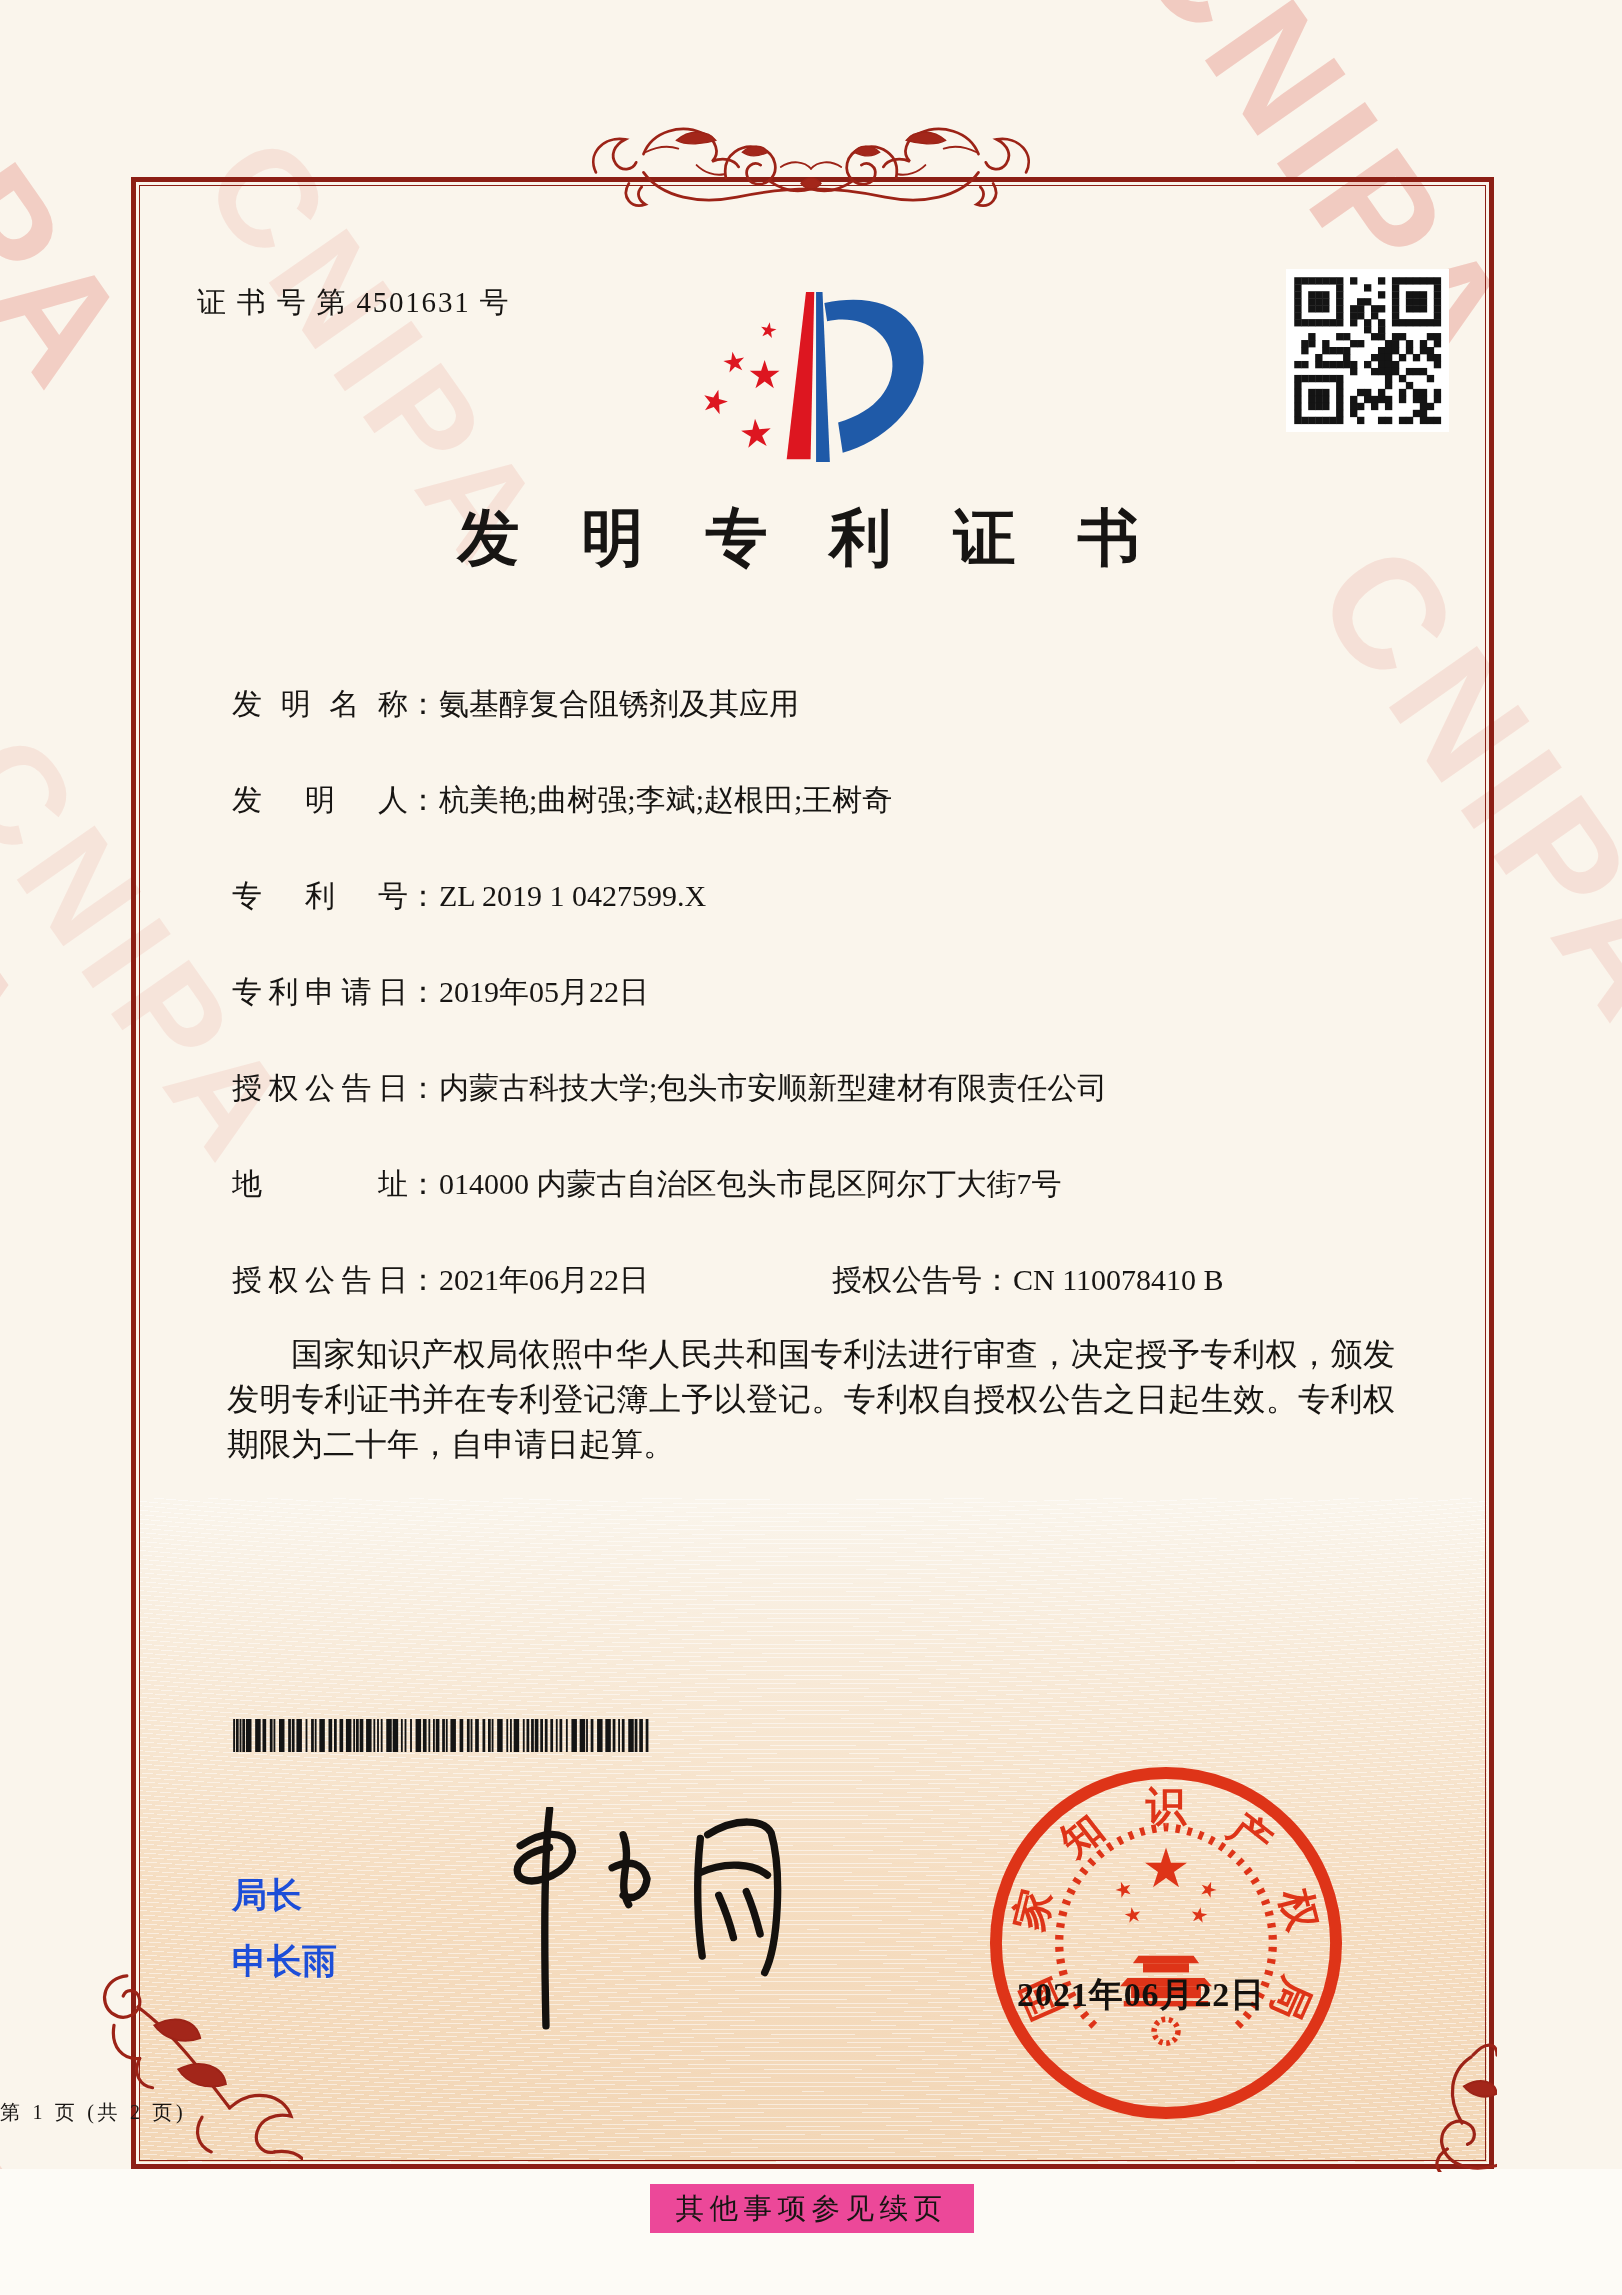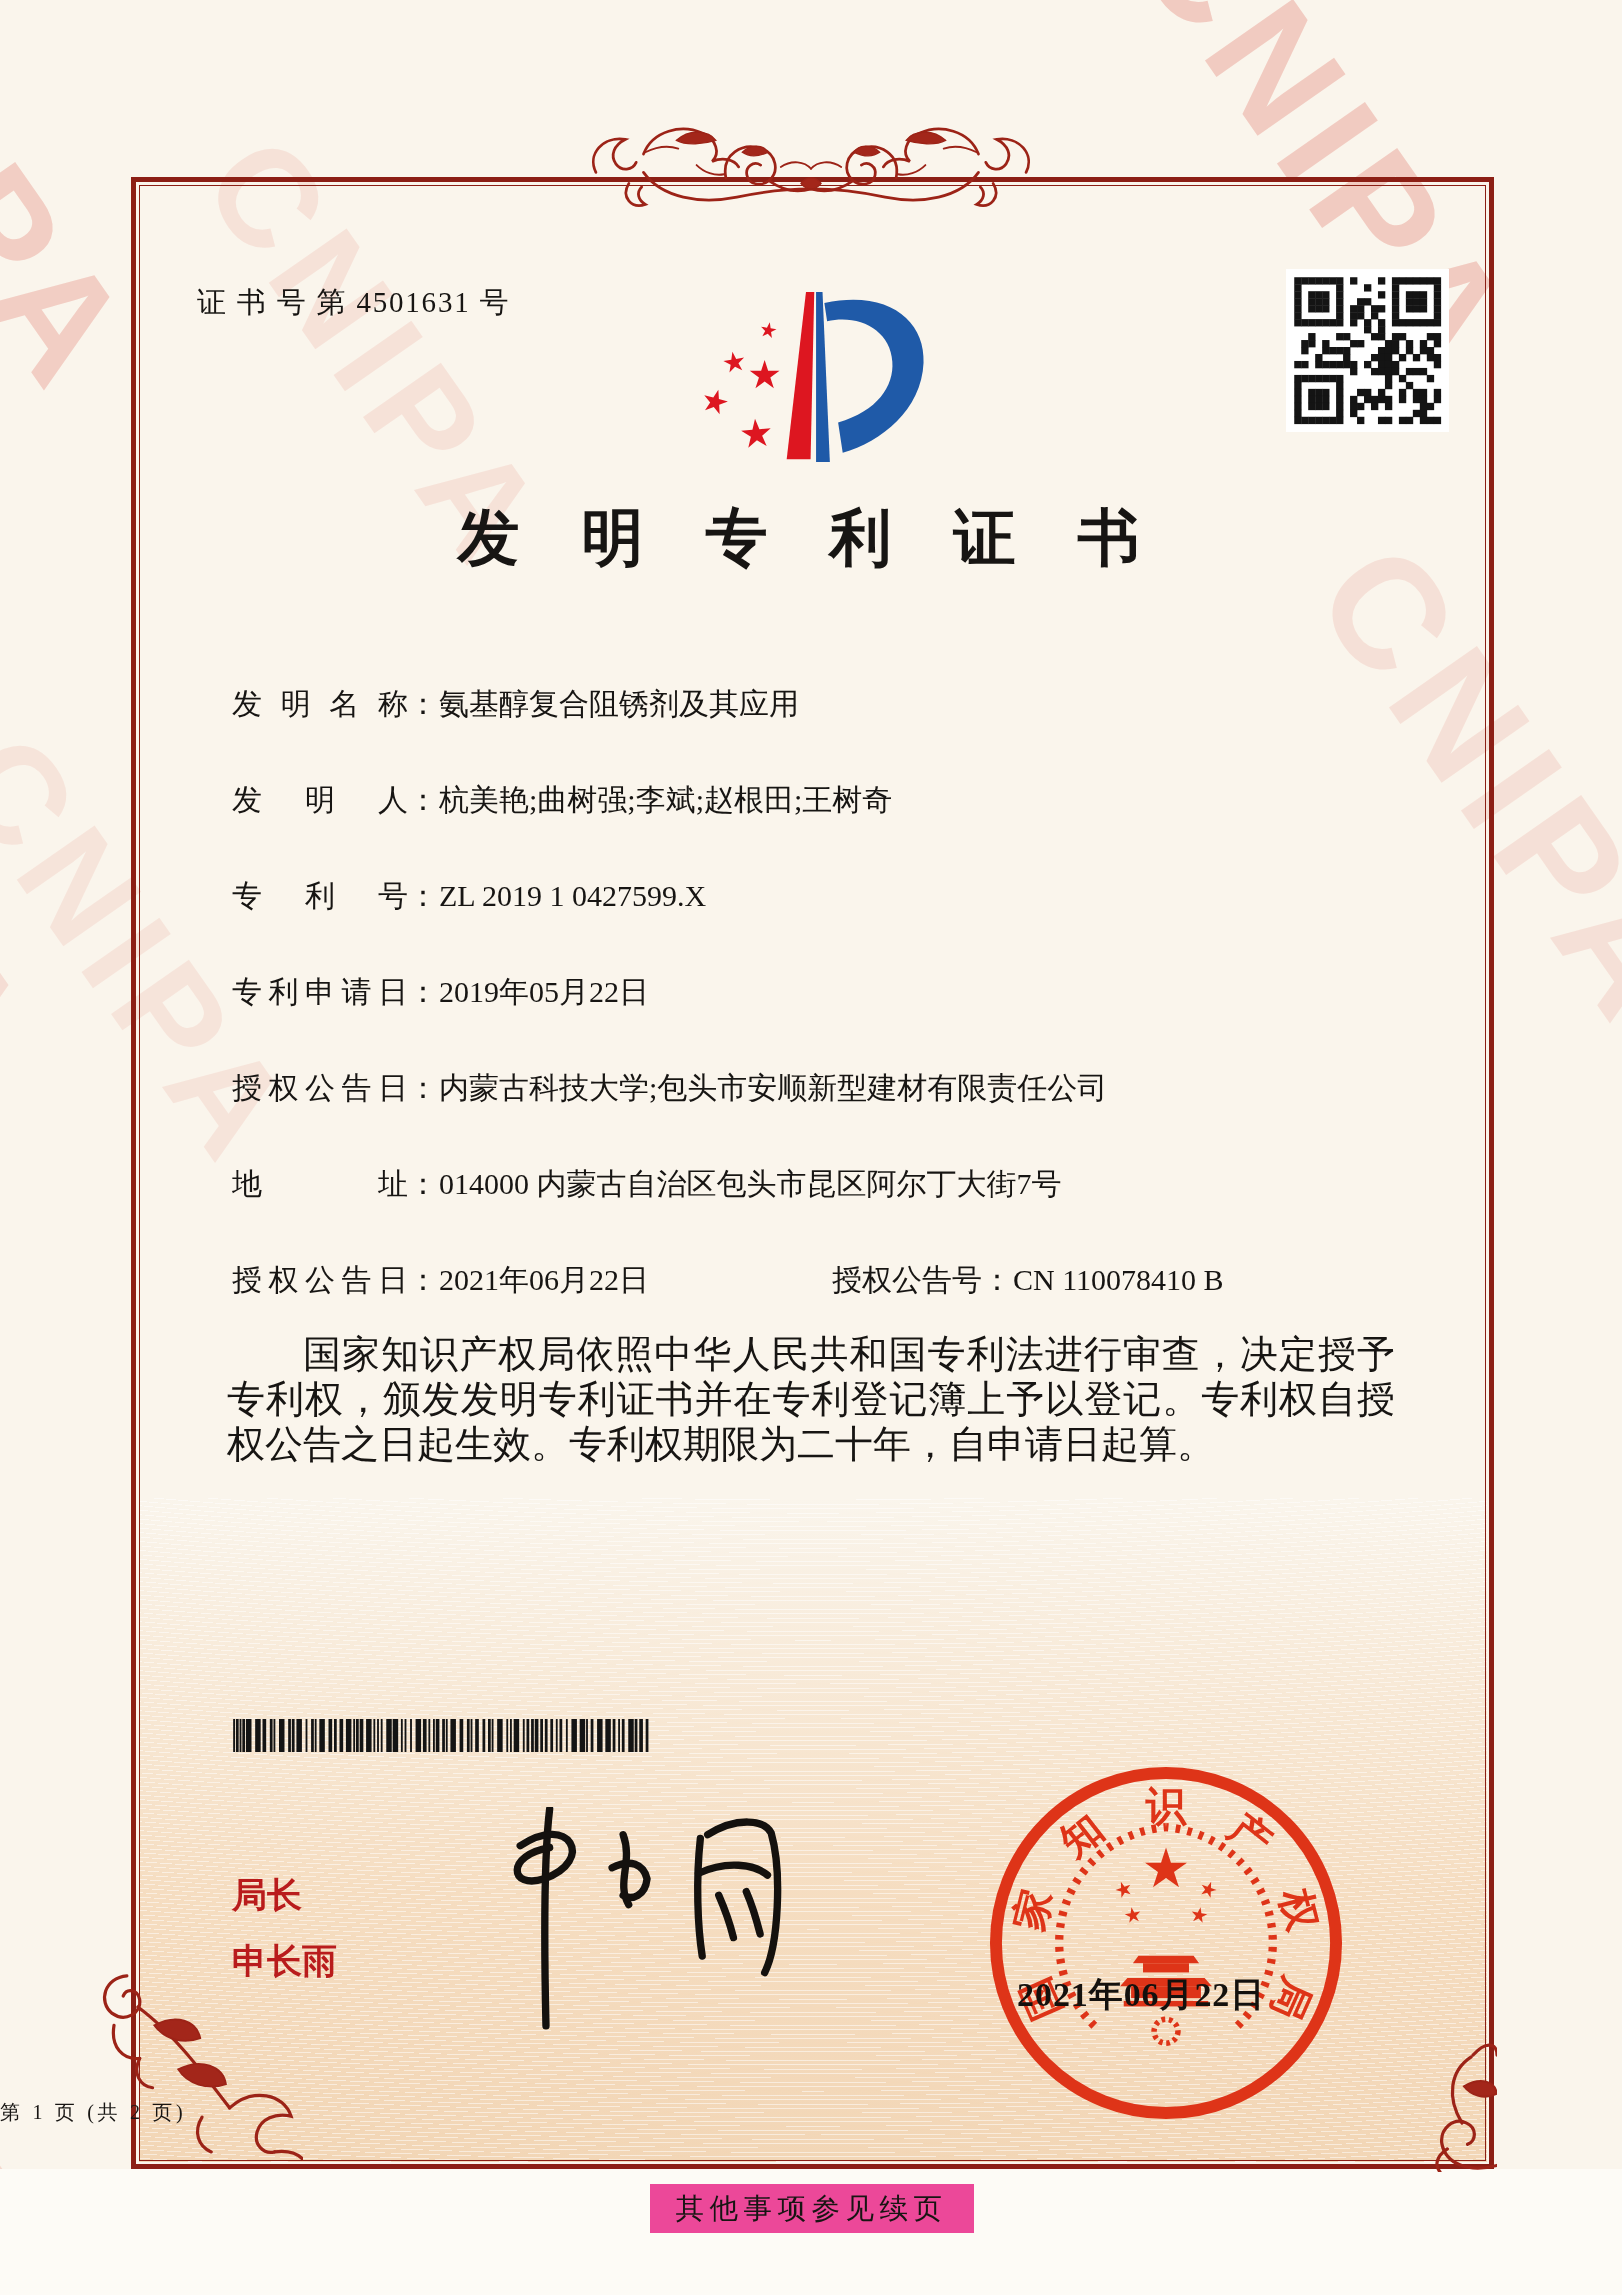--- a/index.html
+++ b/index.html
@@ -43,26 +43,26 @@
     position:absolute; left:0; right:0; top:496px; text-align:center;
     font-size:62px; font-weight:700; letter-spacing:62px; padding-left:36px;
   }
   .fields{position:absolute; left:232px; top:684px; width:1194px; font-size:30px;}
   .frow{position:relative; height:96px; white-space:nowrap;}
   .flabel{display:inline-block; width:176px; text-align:justify; text-align-last:justify;}
   .fcolon{display:inline-block; width:31px;}
   .fgrant{position:absolute; left:600px; top:0;}
   .bodytext{
     position:absolute; left:227px; top:1332px; width:1168px;
-    font-size:38px; line-height:45px; text-align:justify;
+    font-size:32px; line-height:45px; text-align:justify;
   }
   .bodytext p{margin:0; text-indent:2em;}
   .director{position:absolute; left:232px; top:1862px;
     font-family:"Liberation Sans","DejaVu Sans",sans-serif;
-    font-weight:700; font-size:35px; line-height:66px; color:#b91c1c;}
+    font-weight:700; font-size:35px; line-height:66px; color:#1d4ed8;}
   .pageinfo{position:absolute; left:0; right:0; top:2099px; text-align:left; font-size:20px; letter-spacing:3.7px;}
   .footnote-wrap{position:absolute; left:0; right:0; top:2184px; text-align:center;}
   .footnote{display:inline-block; background:#ec4899; padding:5.5px 26px; font-size:28.5px; letter-spacing:5.5px;}
   svg{display:block;}
   .abs{position:absolute;}
 </style>
 </head>
 <body>
 
 <div class="page">

